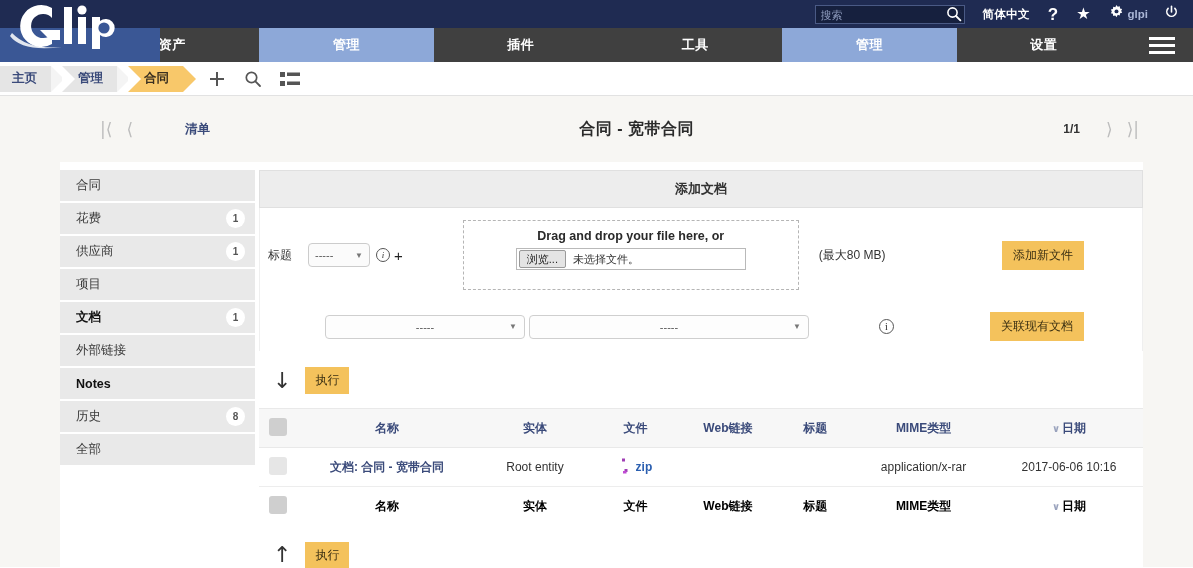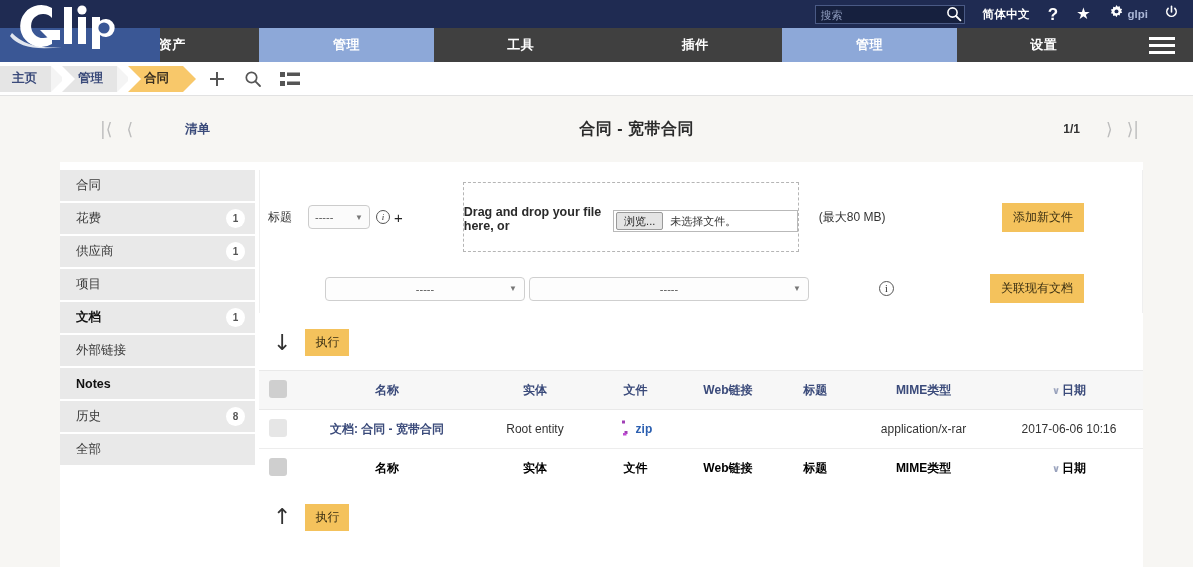--- a/index.html
+++ b/index.html
@@ -293,21 +293,21 @@
   .plus-ico {
     font-size: 15px; color: #222; margin-left: 4px; cursor: pointer; line-height: 1;
   }
 
   .dropzone {
     border: 1px dashed #b5b5b5;
     width: 336px;
     height: 70px;
     margin-left: 60px;
     display: flex;
-    flex-direction: row;
+    flex-direction: column;
     align-items: center;
     padding-top: 8px;
   }
   .dz-title {
     font-size: 12.5px; font-weight: bold; color: #2a2a2a; margin-bottom: 5px;
   }
   .file-input {
     width: 230px; height: 22px;
     border: 1px solid #b9b9b9;
     background: #ffffff;
@@ -483,22 +483,22 @@
       <circle cx="82" cy="10" r="4.6" fill="#ffffff"></circle>
       <path d="M92 17 h8 v4 a9 9 0 1 1 0 14 v14 h-8 Z" fill="#ffffff"></path>
       <circle cx="104" cy="28" r="5.6" fill="#3a5795"></circle>
     </g>
   </svg>
 </div>
 
 <div class="mainnav">
   <div class="navitem">资产</div>
   <div class="navitem active">管理</div>
+  <div class="navitem">插件</div>
   <div class="navitem">工具</div>
-  <div class="navitem">插件</div>
   <div class="navitem active">管理</div>
   <div class="navitem">设置</div>
   <div class="hamburger">
     <span></span>
       <span></span>
       <span></span>
   </div>
 </div>
 
 <div class="breadcrumb-bar">
@@ -574,20 +574,21 @@
         <span>历史</span>
         <span class="side-badge">8</span>
       </div>
       <div class="side-item">
         <span>全部</span>
       </div>
     </div>
 
     <div class="main">
 
+      <div class="panel-head">添加文档</div>
 
       <div class="form-row">
         <span class="lbl">标题</span>
         <span class="sel">
           <span>-----</span>
           <span class="caret">▼</span>
         </span>
         <span class="info-ico">i</span>
         <span class="plus-ico">+</span>
 

